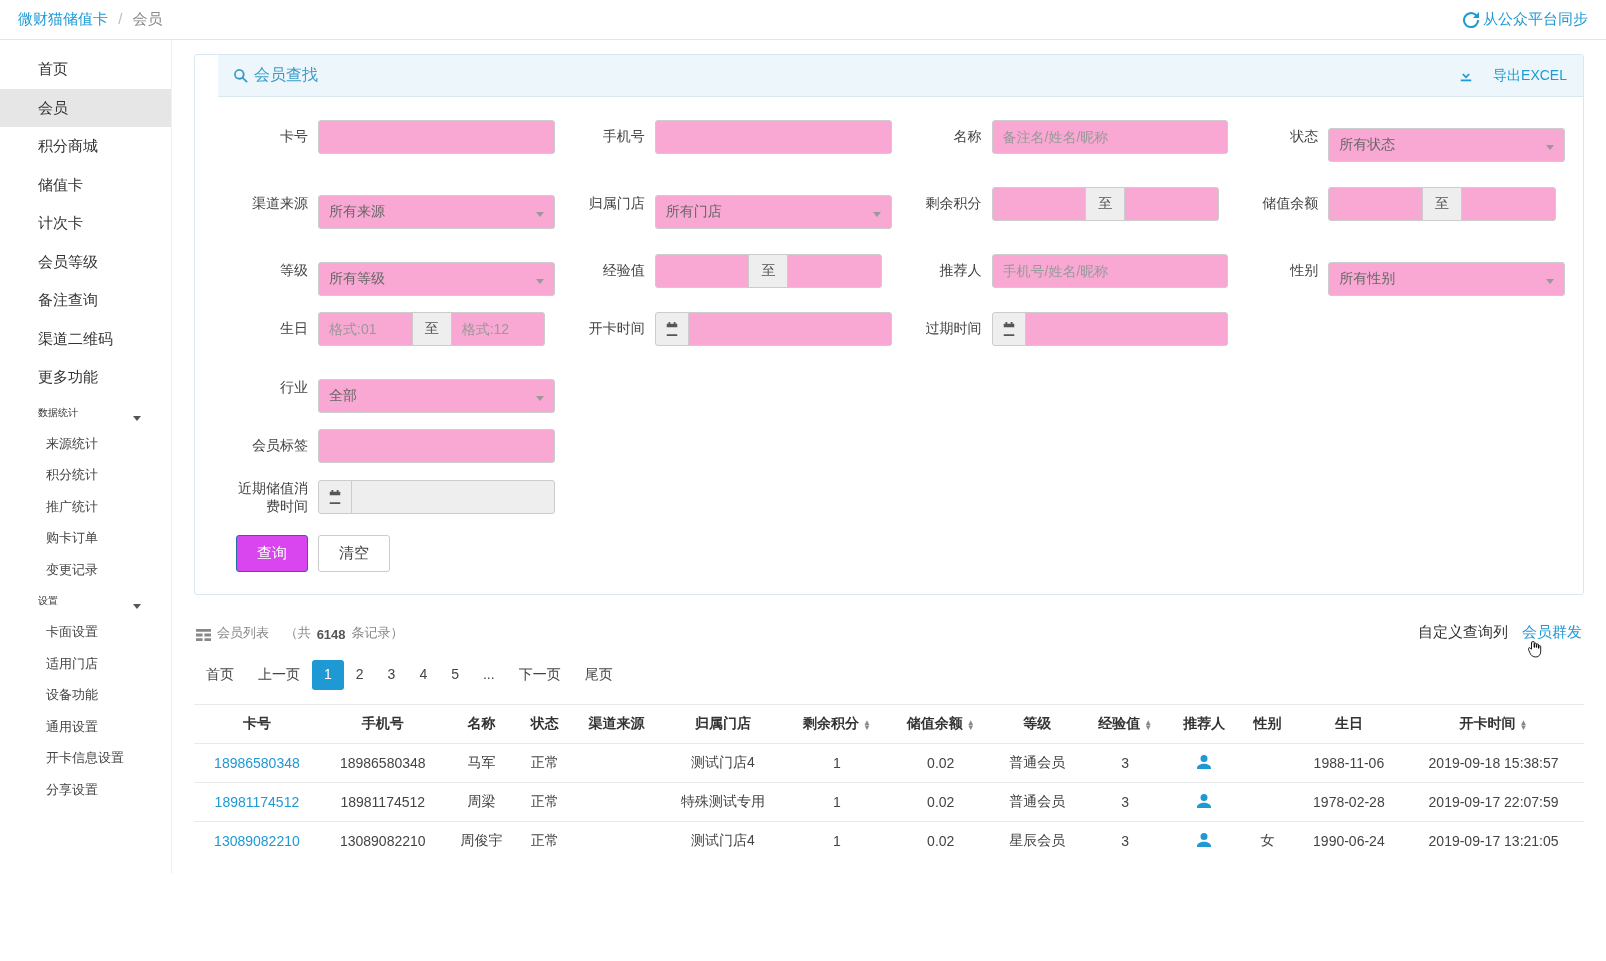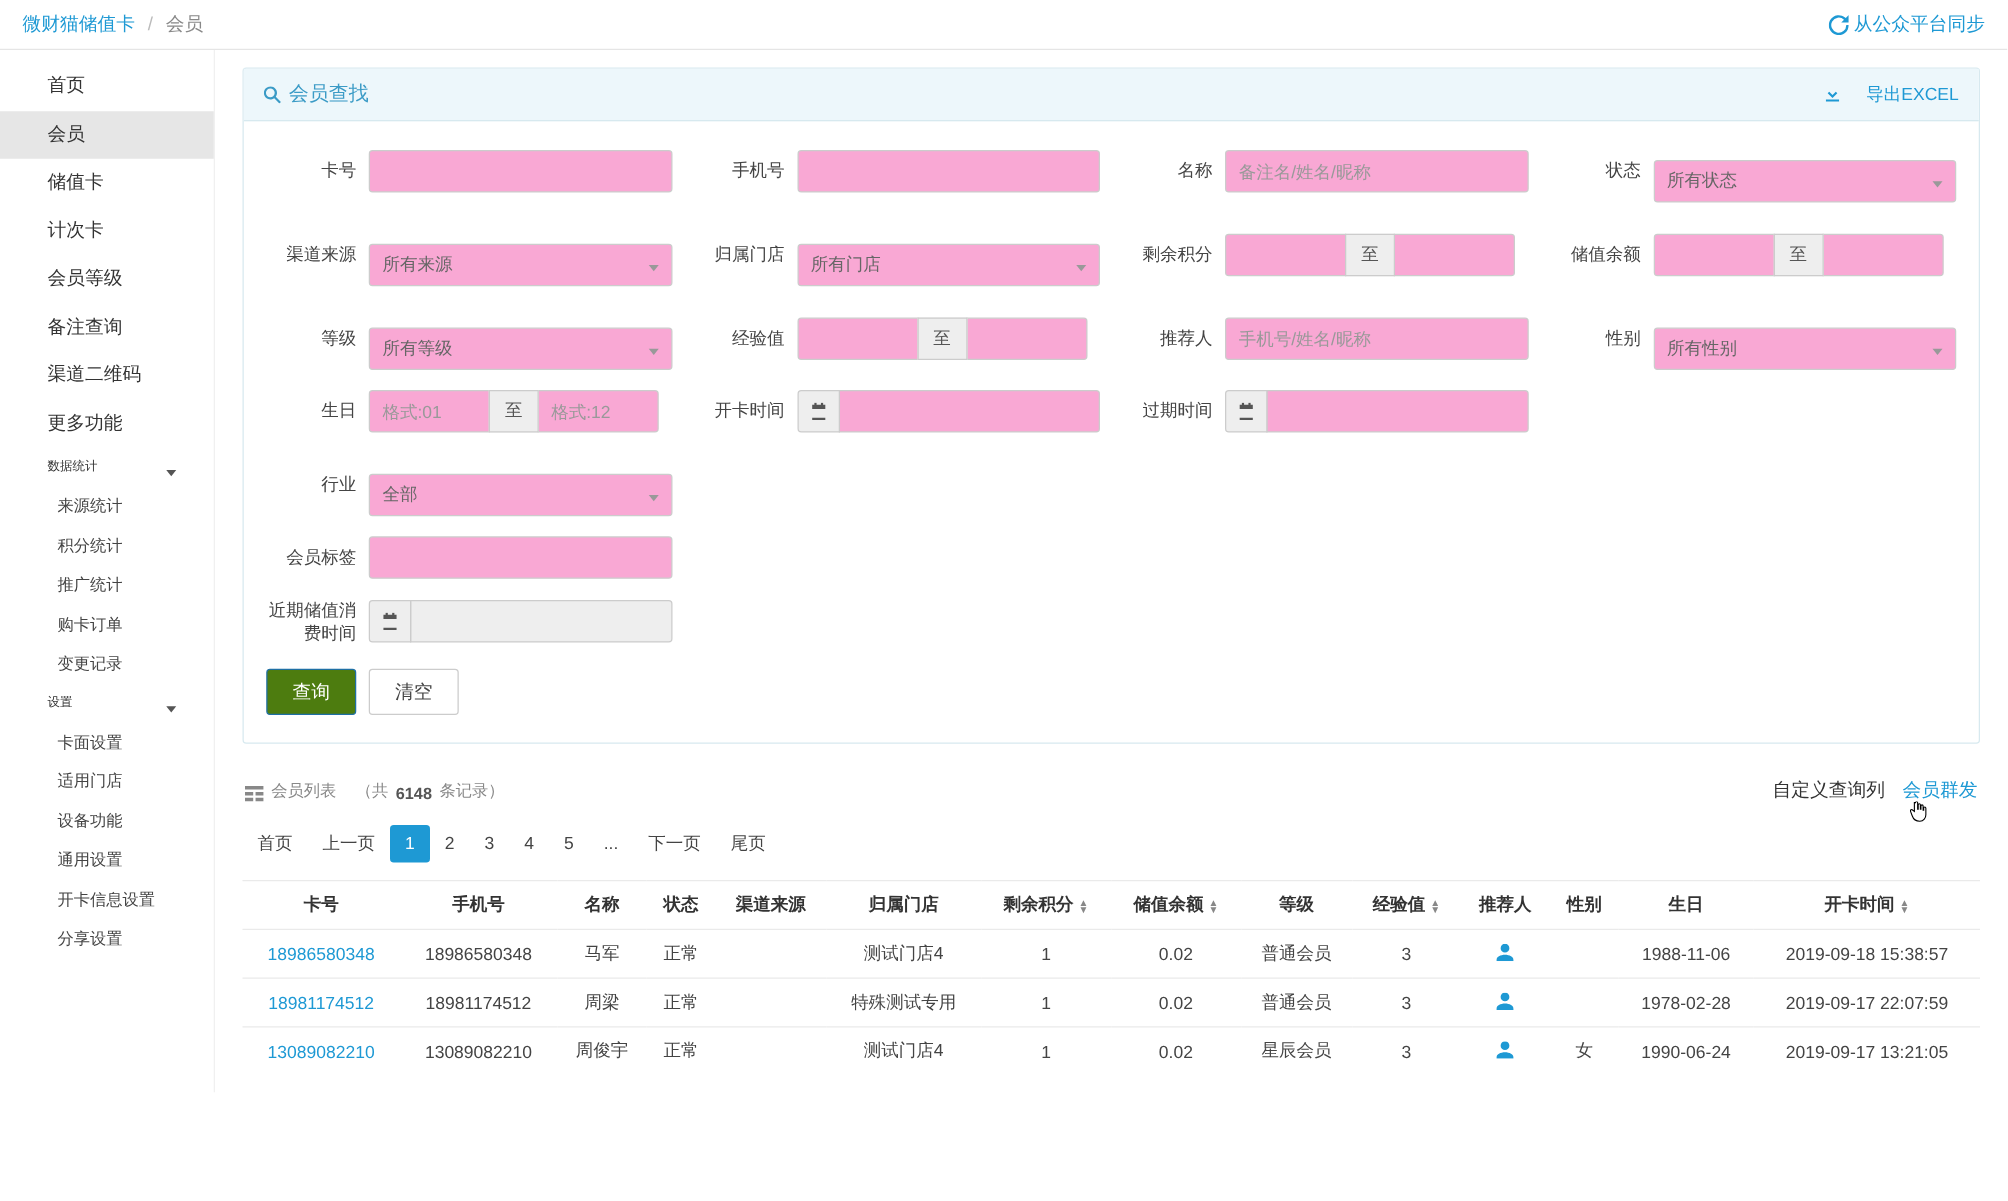--- a/index.html
+++ b/index.html
@@ -17,21 +17,21 @@
 .layout { display: flex; }
 .sidebar { width: 172px; padding: 10px 0; border-right: 1px solid #f0f0f0; }
 .nav-item { padding: 8px 22px 8px 38px; font-size: 15px; color: #333; cursor: pointer; line-height: 1.5; position: relative; }
 .nav-item.active { background: #e6e6e6; }
 .nav-item.parent { font-size: 10px; }
 .nav-item.parent .caret { position: absolute; right: 30px; top: 13px; }
 .nav-sub { padding: 6px 22px 6px 46px; font-size: 13px; color: #444; cursor: pointer; line-height: 1.5; }
 
 .main { flex: 1; padding: 14px 22px; min-width: 0; }
 
-.panel { border: 1px solid #d7e9ef; background: #fff; border-radius: 3px; margin-bottom: 22px; }
+.panel { border: 1px solid #d7e9ef; background: #fff; border-radius: 3px; margin-bottom: 22px; padding-left: 23px; }
 .panel-head { background: #edf7fb; border-bottom: 1px solid #d7e9ef; padding: 10px 16px; display: flex; justify-content: space-between; align-items: center; }
 .panel-head .title { color: #3b9bc6; font-size: 16px; display: flex; align-items: center; gap: 6px; }
 .panel-head .title svg { width: 14px; height: 14px; }
 .panel-head .export { color: #1e99d4; font-size: 14px; display: flex; align-items: center; gap: 20px; cursor: pointer; }
 .panel-head .export svg { width: 14px; height: 14px; }
 .panel-body { padding: 14px 18px 22px; }
 
 .form-grid { display: grid; grid-template-columns: repeat(4, 1fr); column-gap: 18px; row-gap: 16px; }
 .form-row { display: flex; align-items: center; }
 .form-row .lbl { width: 72px; text-align: right; color: #444; font-size: 14px; margin-right: 10px; flex-shrink: 0; }
@@ -45,21 +45,21 @@
 .range-mid { background: #eee; border: 1px solid #ccc; height: 34px; display: flex; align-items: center; padding: 0 12px; color: #555; margin: 0 -1px; position: relative; z-index: 1; }
 .range .inp { border-radius: 0; }
 .range .inp:first-child { border-top-left-radius: 3px; border-bottom-left-radius: 3px; }
 .range .inp:last-child { border-top-right-radius: 3px; border-bottom-right-radius: 3px; }
 .cal-btn { background: #eee; border: 1px solid #ccc; height: 34px; width: 40px; display: flex; align-items: center; justify-content: center; border-radius: 3px 0 0 3px; margin-right: -1px; position: relative; z-index: 1; cursor: pointer; }
 .cal-btn svg { width: 14px; height: 14px; fill: #555; }
 .cal-inp { border-top-left-radius: 0; border-bottom-left-radius: 0; }
 
 .btns { margin-top: 20px; display: flex; gap: 10px; }
 .btn { padding: 8px 20px; border-radius: 3px; font-size: 15px; cursor: pointer; border: 1px solid transparent; }
-.btn-primary { background: #4d7c0f; color: #fff; border-color: #1f6fa4; }
+.btn-primary { background: #d946ef; color: #fff; border-color: #1f6fa4; }
 .btn-default { background: #fff; color: #444; border-color: #ccc; }
 
 .list-head { display: flex; justify-content: space-between; align-items: center; padding: 6px 2px 12px; }
 .list-head .left { color: #888; font-size: 13px; display: flex; align-items: flex-end; gap: 6px; }
 .list-head .left svg { width: 15px; height: 15px; fill: #888; }
 .list-head .left b { color: #555; font-weight: 700; }
 .list-head .right { display: flex; gap: 14px; align-items: center; position: relative; }
 .list-head .right .lnk { cursor: pointer; font-size: 15px; }
 .list-head .right .lnk.dark { color: #333; }
 .list-head .right .lnk.blue { color: #1e99d4; }
@@ -118,20 +118,21 @@
         <use href="#i-refresh"></use>
       </svg>
     <span>从公众平台同步</span>
   </div>
 </div>
 
 <div class="layout">
   <div class="sidebar">
     <div class="nav-item">首页</div>
     <div class="nav-item active">会员</div>
+    <div class="nav-item">积分商城</div>
     <div class="nav-item">储值卡</div>
     <div class="nav-item">计次卡</div>
     <div class="nav-item">会员等级</div>
     <div class="nav-item">备注查询</div>
     <div class="nav-item">渠道二维码</div>
     <div class="nav-item">更多功能</div>
     <div class="nav-item parent"><span>数据统计</span><span class="caret caret-dd"></span></div>
     <div class="nav-sub">来源统计</div>
     <div class="nav-sub">积分统计</div>
     <div class="nav-sub">推广统计</div>

